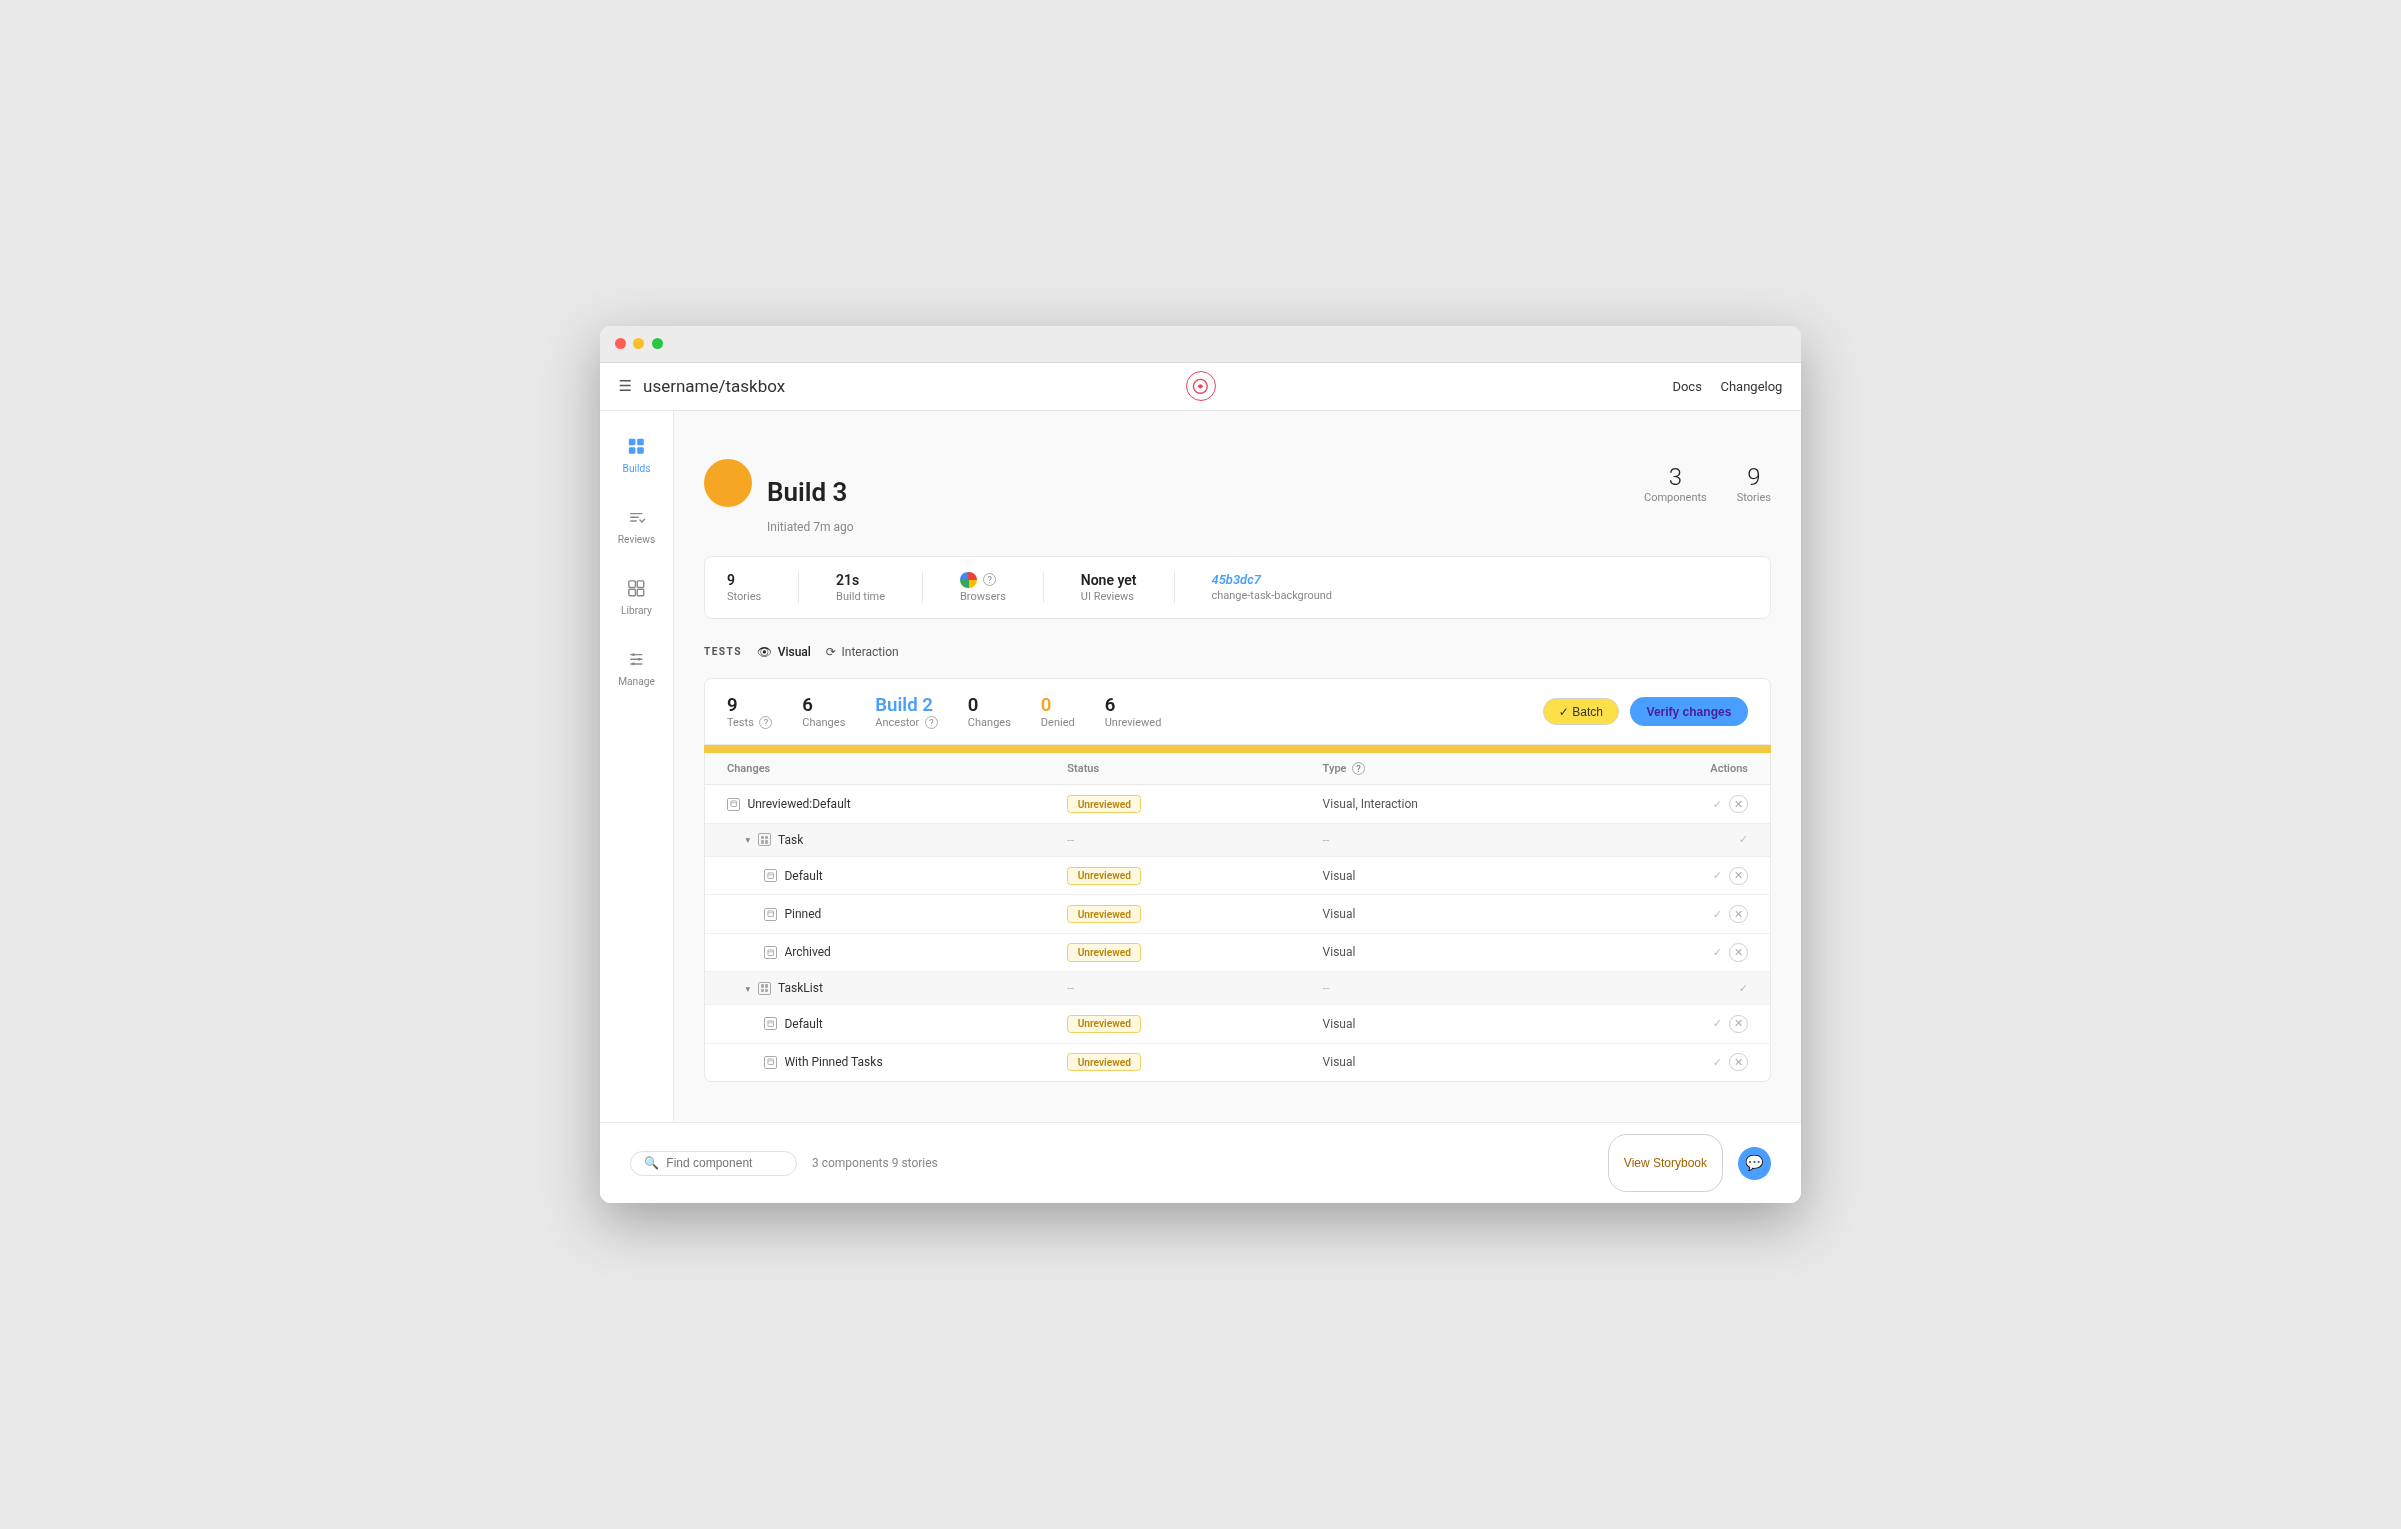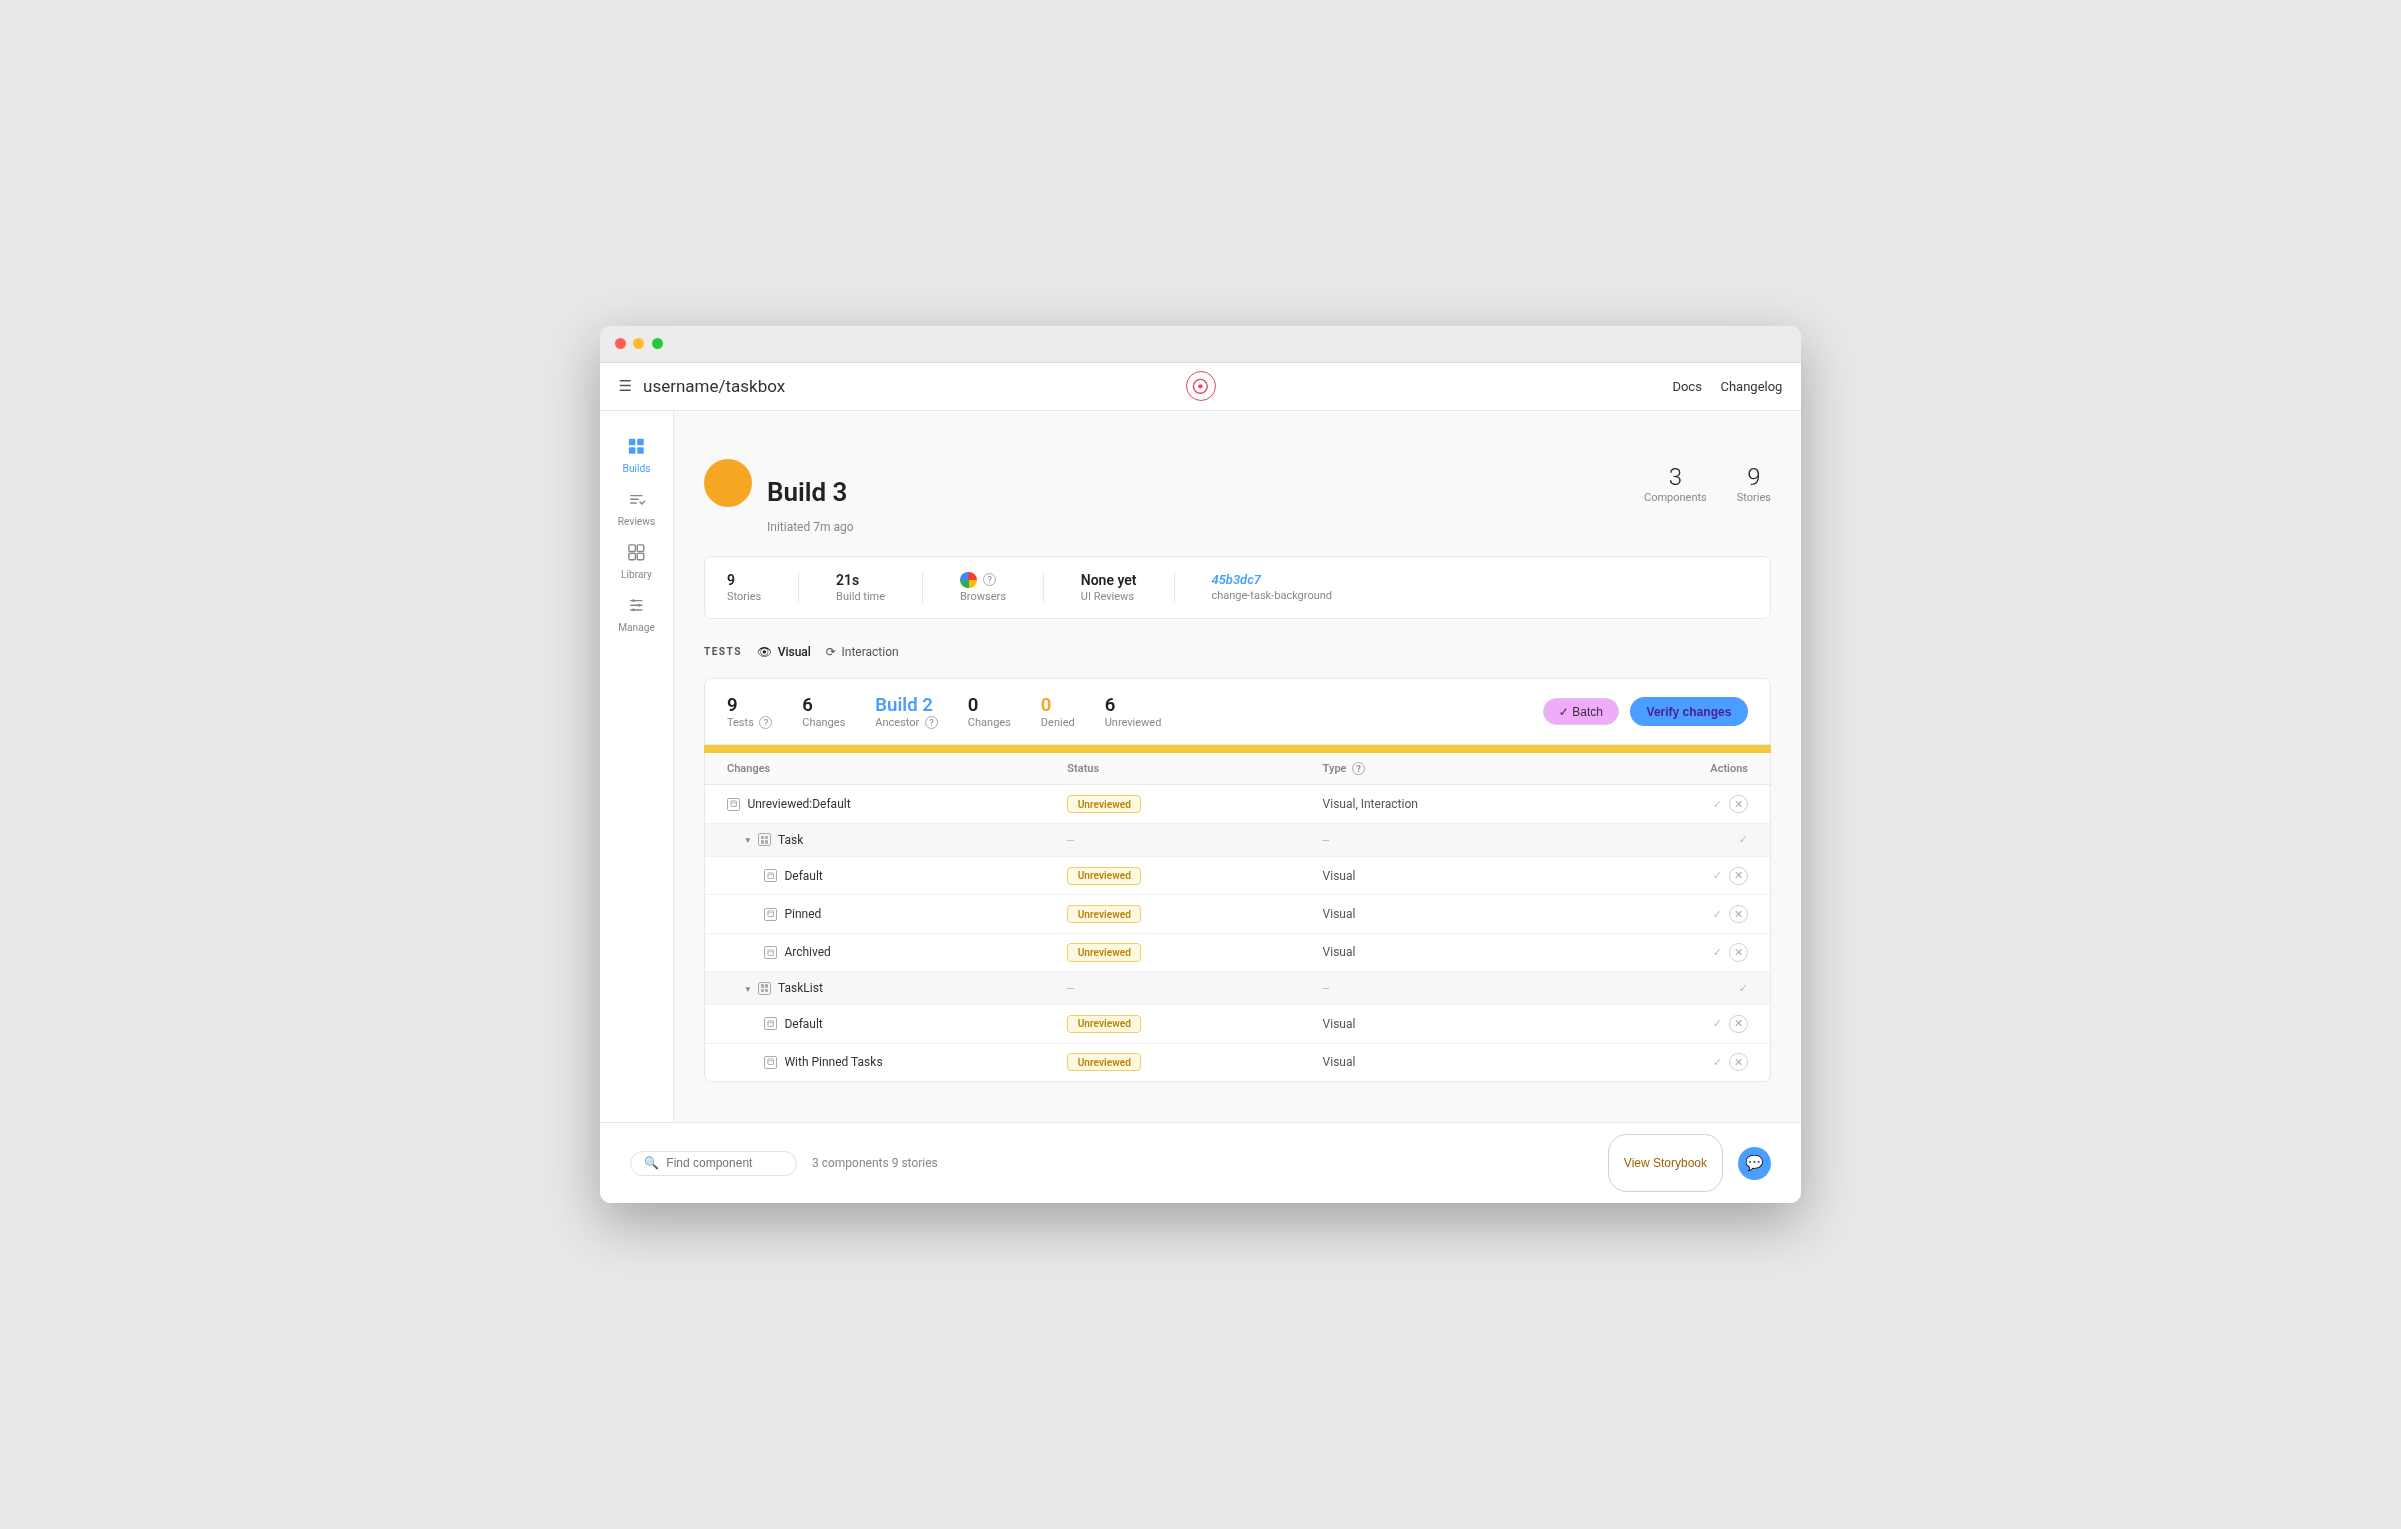--- a/index.html
+++ b/index.html
@@ -98,21 +98,21 @@
 
     
     .sidebar {
       width: 74px;
       background: #fff;
       border-right: 0.9px solid #e8e8e8;
       display: flex;
       flex-direction: column;
       align-items: center;
       padding: 18.6px 0;
-      gap: 1px;
+      gap: 19px;
     }
     .sidebar-item {
       display: flex;
       flex-direction: column;
       align-items: center;
       gap: 3.7px;
       padding: 7.4px 11px;
       border-radius: 7.4px;
       cursor: pointer;
       width: 63px;
@@ -214,21 +214,21 @@
     .test-actions {
       margin-left: auto;
       display: flex;
       gap: 11px;
       align-items: center;
     }
     .batch-btn {
       padding: 5.6px 15px;
       border: 0.9px solid #d0d0d0;
       border-radius: 18.6px;
-      background: #f0abfc;
+      background: #fde047;
       font-size: 12px;
       color: #333;
       cursor: pointer;
       display: flex;
       align-items: center;
       gap: 3.7px;
     }
     .verify-btn {
       padding: 7.4px 16.7px;
       border-radius: 18.6px;

